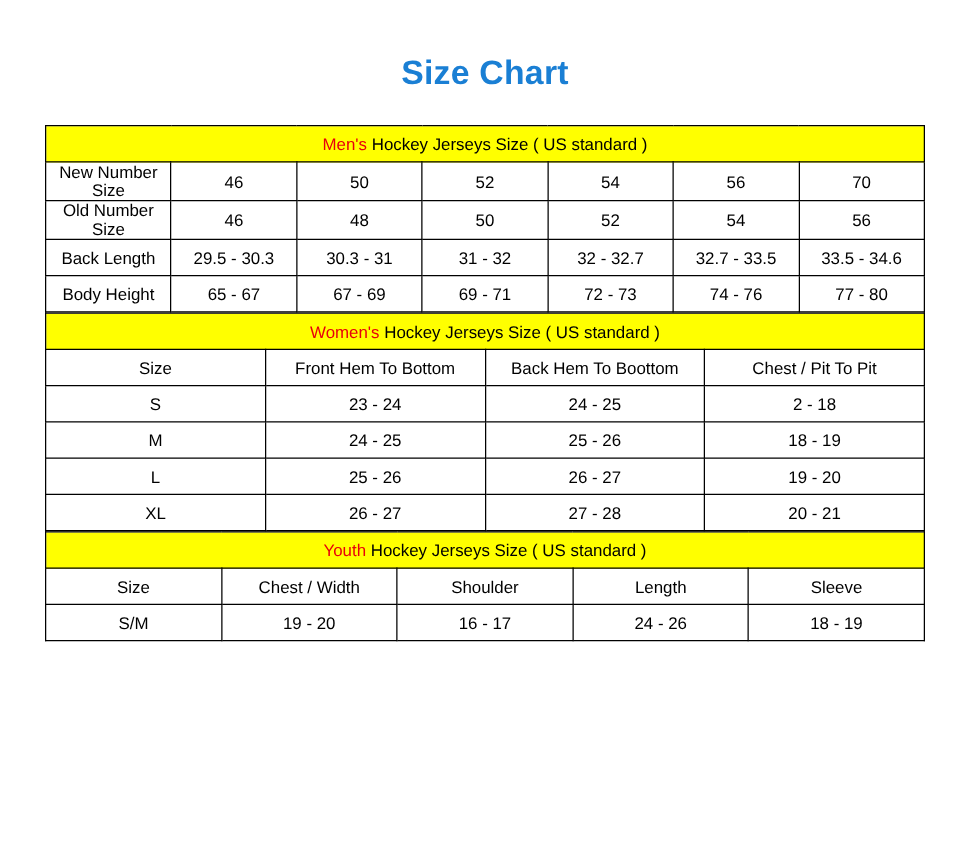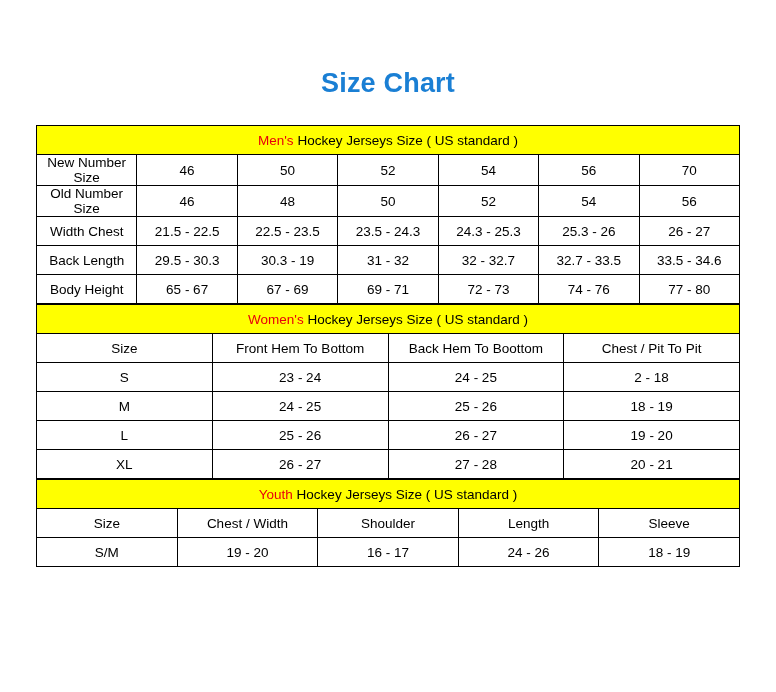--- a/index.html
+++ b/index.html
@@ -18,21 +18,21 @@
     position: relative;
     width: 776px;
     height: 692px;
     box-sizing: border-box;
   }
   .chart-title {
     text-align: center;
     color: #1a7fd4;
     font-size: 27px;
     font-weight: bold;
-    margin-top: 68px;
+    margin-top: 43px;
     margin-bottom: 0;
     letter-spacing: 0.2px;
   }
   .tables-wrap {
     margin: 26px 36px 0 36px;
   }
   table.size-table {
     border-collapse: collapse;
     width: 704px;
     table-layout: fixed;
@@ -92,32 +92,23 @@
         <tr>
           <td class="row-label">Old Number Size</td>
           <td>46</td>
           <td>48</td>
           <td>50</td>
           <td>52</td>
           <td>54</td>
           <td>56</td>
         </tr>
         <tr>
-          <td class="row-label">Width Chest</td>
-          <td>21.5 - 22.5</td>
-          <td>22.5 - 23.5</td>
-          <td>23.5 - 24.3</td>
-          <td>24.3 - 25.3</td>
-          <td>25.3 - 26</td>
-          <td>26 - 27</td>
-        </tr>
-        <tr>
           <td class="row-label">Back Length</td>
           <td>29.5 - 30.3</td>
-          <td>30.3 - 19</td>
+          <td>30.3 - 31</td>
           <td>31 - 32</td>
           <td>32 - 32.7</td>
           <td>32.7 - 33.5</td>
           <td>33.5 - 34.6</td>
         </tr>
         <tr>
           <td class="row-label">Body Height</td>
           <td>65 - 67</td>
           <td>67 - 69</td>
           <td>69 - 71</td>

